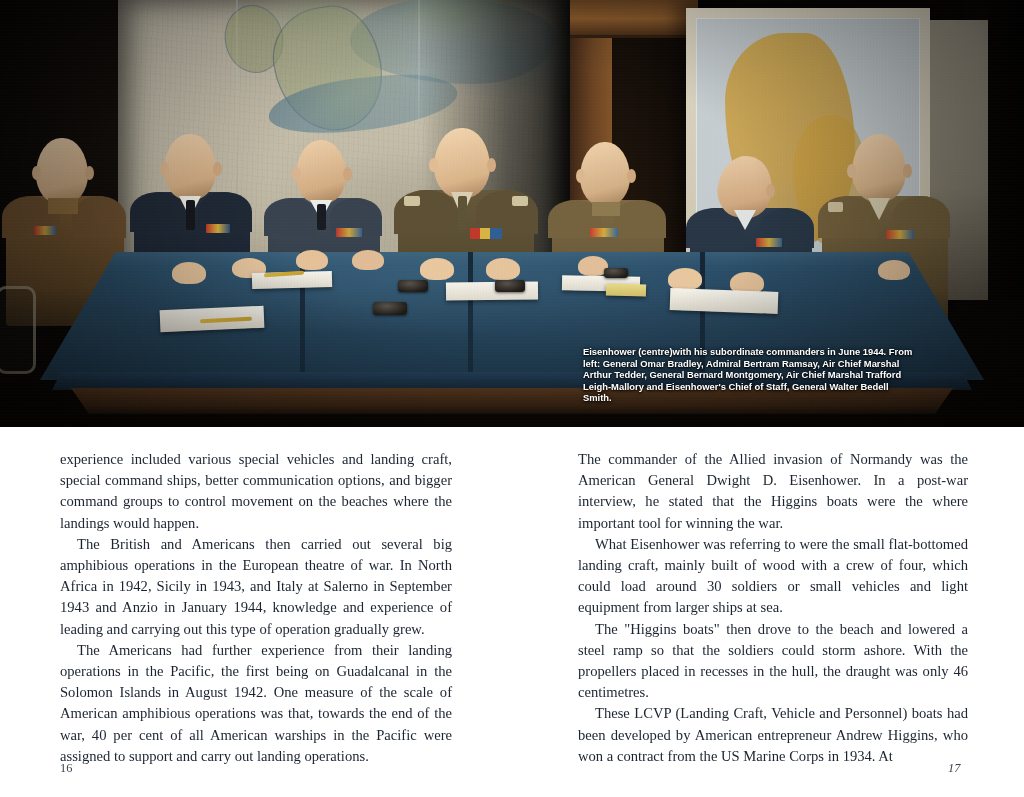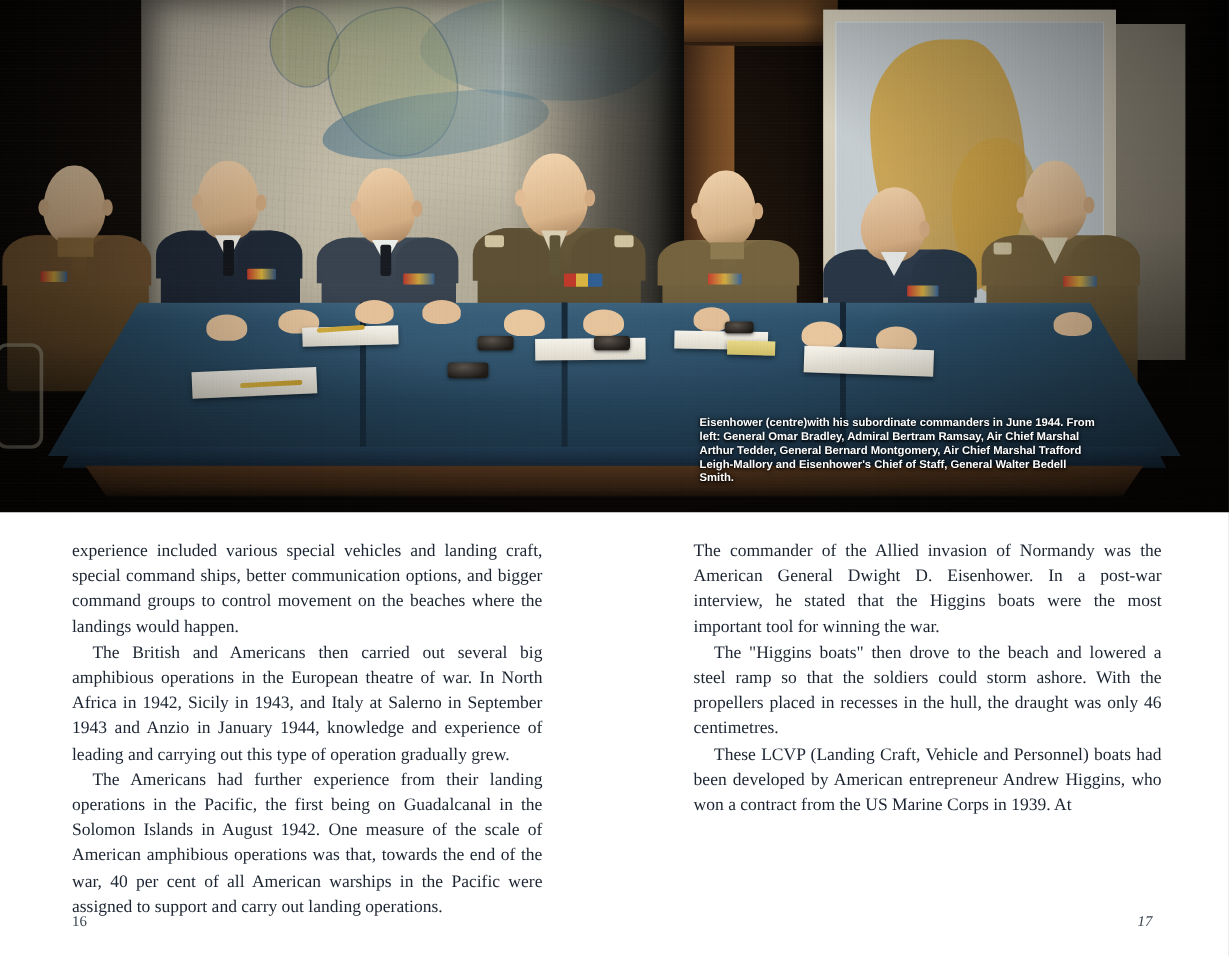--- a/index.html
+++ b/index.html
@@ -428,22 +428,23 @@
 <div id="page">
   <div class="cols">
 
     <div class="col" id="col-left">
       <p>experience included various special vehicles and landing craft, special command ships, better communication options, and bigger command groups to control movement on the beaches where the landings would happen.</p>
       <p>The British and Americans then carried out several big amphibious operations in the European theatre of war. In North Africa in 1942, Sicily in 1943, and Italy at Salerno in September 1943 and Anzio in January 1944, knowledge and experience of leading and carrying out this type of operation gradually grew.</p>
       <p>The Americans had further experience from their landing operations in the Pacific, the first being on Guadalcanal in the Solomon Islands in August 1942. One measure of the scale of American amphibious operations was that, towards the end of the war, 40 per cent of all American warships in the Pacific were assigned to support and carry out landing operations.</p>
     </div>
 
     <div class="col" id="col-right">
-      <p>The commander of the Allied invasion of Normandy was the American General Dwight D. Eisenhower. In a post-war interview, he stated that the Higgins boats were the most important tool for winning the war.</p>
+      <p>The commander of the Allied invasion of Normandy was the American General Dwight D. Eisenhower. In a post-war interview, he stated that the Higgins boats were the where important tool for winning the war.</p>
+      <p>What Eisenhower was referring to were the small flat-bottomed landing craft, mainly built of wood with a crew of four, which could load around 30 soldiers or small vehicles and light equipment from larger ships at sea.</p>
       <p>The "Higgins boats" then drove to the beach and lowered a steel ramp so that the soldiers could storm ashore. With the propellers placed in recesses in the hull, the draught was only 46 centimetres.</p>
-      <p>These LCVP (Landing Craft, Vehicle and Personnel) boats had been developed by American entrepreneur Andrew Higgins, who won a contract from the US Marine Corps in 1939. At</p>
+      <p>These LCVP (Landing Craft, Vehicle and Personnel) boats had been developed by American entrepreneur Andrew Higgins, who won a contract from the US Marine Corps in 1934. At</p>
     </div>
 
   </div>
 </div>
 
 <div class="folio" id="folio-left">16</div>
 <div class="folio" id="folio-right">17</div>
 
 </body></html>

